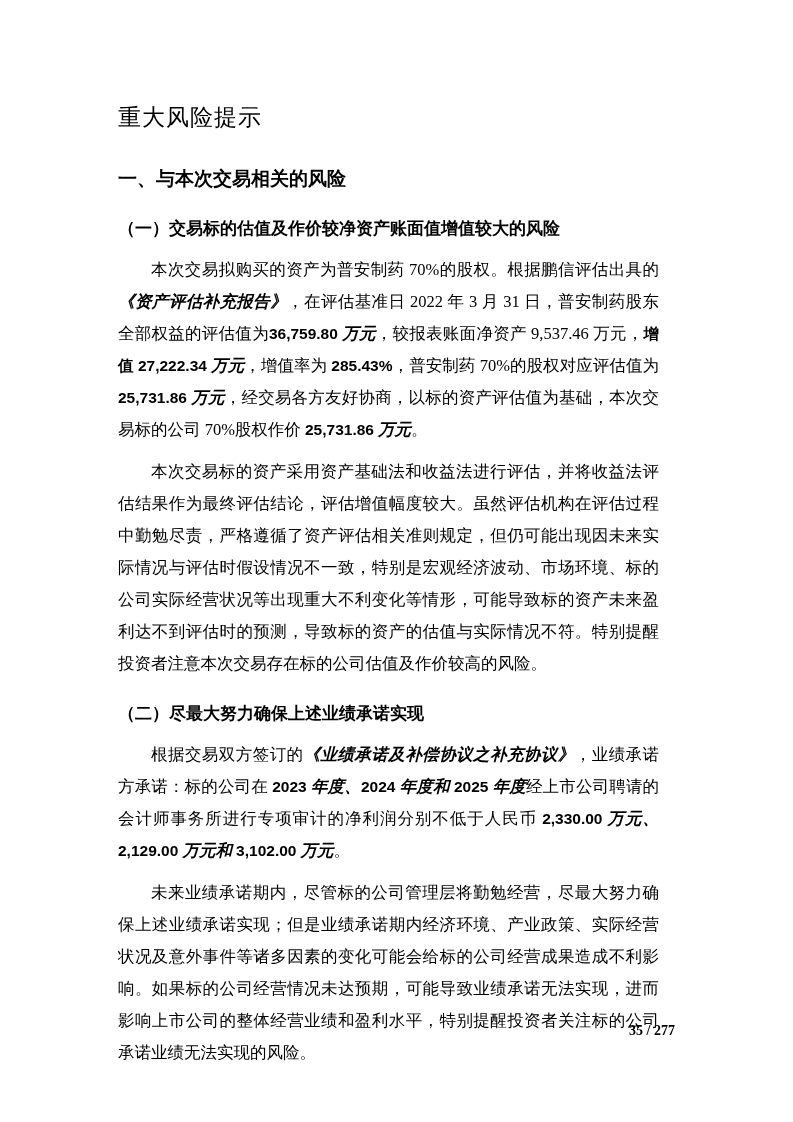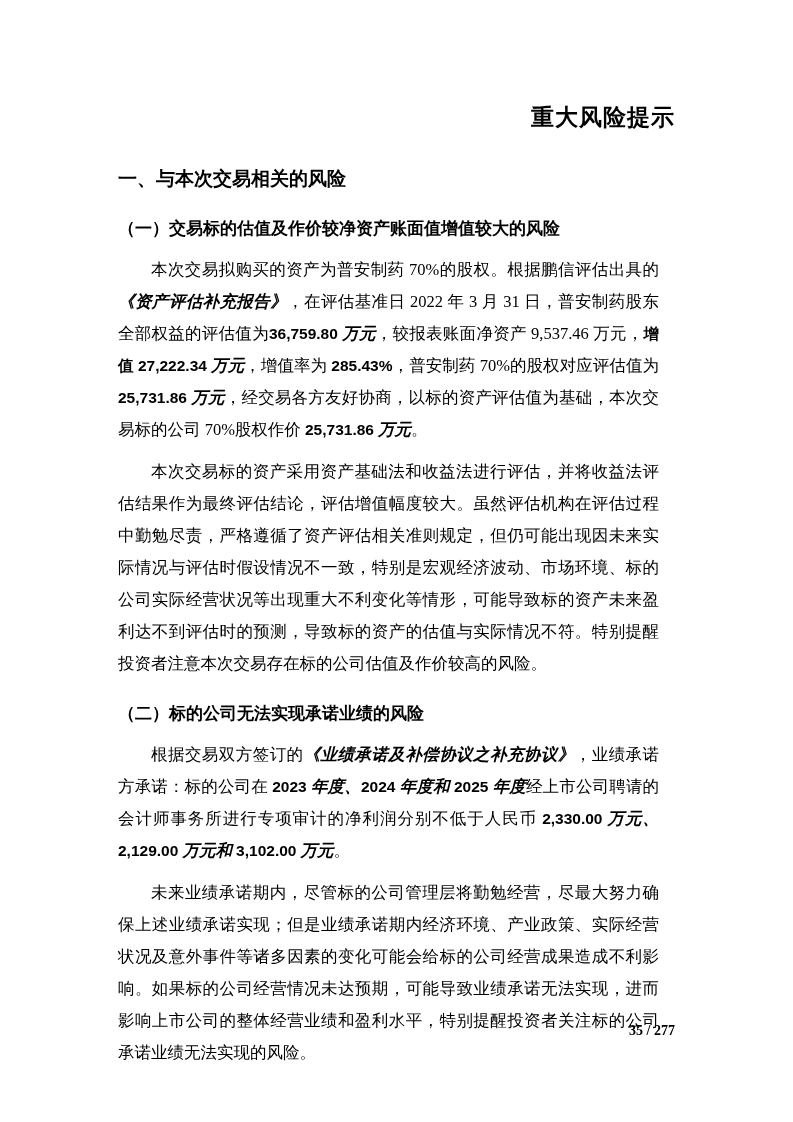--- a/index.html
+++ b/index.html
@@ -13,23 +13,23 @@
     height: 1122px;
     background: #ffffff;
     overflow: hidden;
     margin: 0 auto;
     color: #000000;
   }
   .content {
     padding: 102px 118px 0 118px;
   }
   .doc-title {
-    text-align: right;
+    text-align: left;
     font-family: "Liberation Sans", "DejaVu Sans", sans-serif;
-    font-weight: bold;
+    font-weight: normal;
     font-size: 23px;
     line-height: 30px;
     letter-spacing: 1px;
   }
   .h1 {
     margin-top: 34px;
     font-family: "Liberation Sans", "DejaVu Sans", sans-serif;
     font-weight: bold;
     font-size: 19px;
     line-height: 25px;
@@ -87,21 +87,21 @@
     <div class="doc-title">重大风险提示</div>
 
     <div class="h1">一、与本次交易相关的风险</div>
 
     <div class="h2">（一）交易标的估值及作价较净资产账面值增值较大的风险</div>
 
     <p class="body"><span class="run-n">本次交易拟购买的资产为普安制药 70%的股权。根据鹏信评估出具的</span><span class="run-bi">《资产评估补充报告》</span><span class="run-n">，在评估基准日 2022 年 3 月 31 日，普安制药股东全部权益的评估值为</span><span class="run-b">36,759.80</span><span class="run-bi"> 万元</span><span class="run-n">，较报表账面净资产 9,537.46 万元，</span><span class="run-b">增值 27,222.34</span><span class="run-bi"> 万元</span><span class="run-n">，增值率为 </span><span class="run-b">285.43%</span><span class="run-n">，普安制药 70%的股权对应评估值为 </span><span class="run-b">25,731.86</span><span class="run-bi"> 万元</span><span class="run-n">，经交易各方友好协商，以标的资产评估值为基础，本次交易标的公司 70%股权作价 </span><span class="run-b">25,731.86</span><span class="run-bi"> 万元</span><span class="run-n">。</span></p>
 
     <p class="body follow"><span class="run-n">本次交易标的资产采用资产基础法和收益法进行评估，并将收益法评估结果作为最终评估结论，评估增值幅度较大。虽然评估机构在评估过程中勤勉尽责，严格遵循了资产评估相关准则规定，但仍可能出现因未来实际情况与评估时假设情况不一致，特别是宏观经济波动、市场环境、标的公司实际经营状况等出现重大不利变化等情形，可能导致标的资产未来盈利达不到评估时的预测，导致标的资产的估值与实际情况不符。特别提醒投资者注意本次交易存在标的公司估值及作价较高的风险。</span></p>
 
-    <div class="h2 second">（二）标的公司无法实现承诺业绩的风险</div>
+    <div class="h2 second">（二）尽最大努力确保上述业绩承诺实现</div>
 
     <p class="body"><span class="run-n">根据交易双方签订的</span><span class="run-bi">《业绩承诺及补偿协议之补充协议》</span><span class="run-n">，业绩承诺方承诺：标的公司在 </span><span class="run-b">2023</span><span class="run-bi"> 年度、</span><span class="run-b">2024</span><span class="run-bi"> 年度和 </span><span class="run-b">2025</span><span class="run-bi"> 年度</span><span class="run-n">经上市公司聘请的会计师事务所进行专项审计的净利润分别不低于人民币 </span><span class="run-b">2,330.00</span><span class="run-bi"> 万元、</span><span class="run-b">2,129.00</span><span class="run-bi"> 万元和 </span><span class="run-b">3,102.00</span><span class="run-bi"> 万元</span><span class="run-n">。</span></p>
 
     <p class="body follow"><span class="run-n">未来业绩承诺期内，尽管标的公司管理层将勤勉经营，尽最大努力确保上述业绩承诺实现；但是业绩承诺期内经济环境、产业政策、实际经营状况及意外事件等诸多因素的变化可能会给标的公司经营成果造成不利影响。如果标的公司经营情况未达预期，可能导致业绩承诺无法实现，进而影响上市公司的整体经营业绩和盈利水平，特别提醒投资者关注标的公司承诺业绩无法实现的风险。</span></p>
 
   </div>
 
   <div class="page-number">35 / 277</div>
 </div>
 

